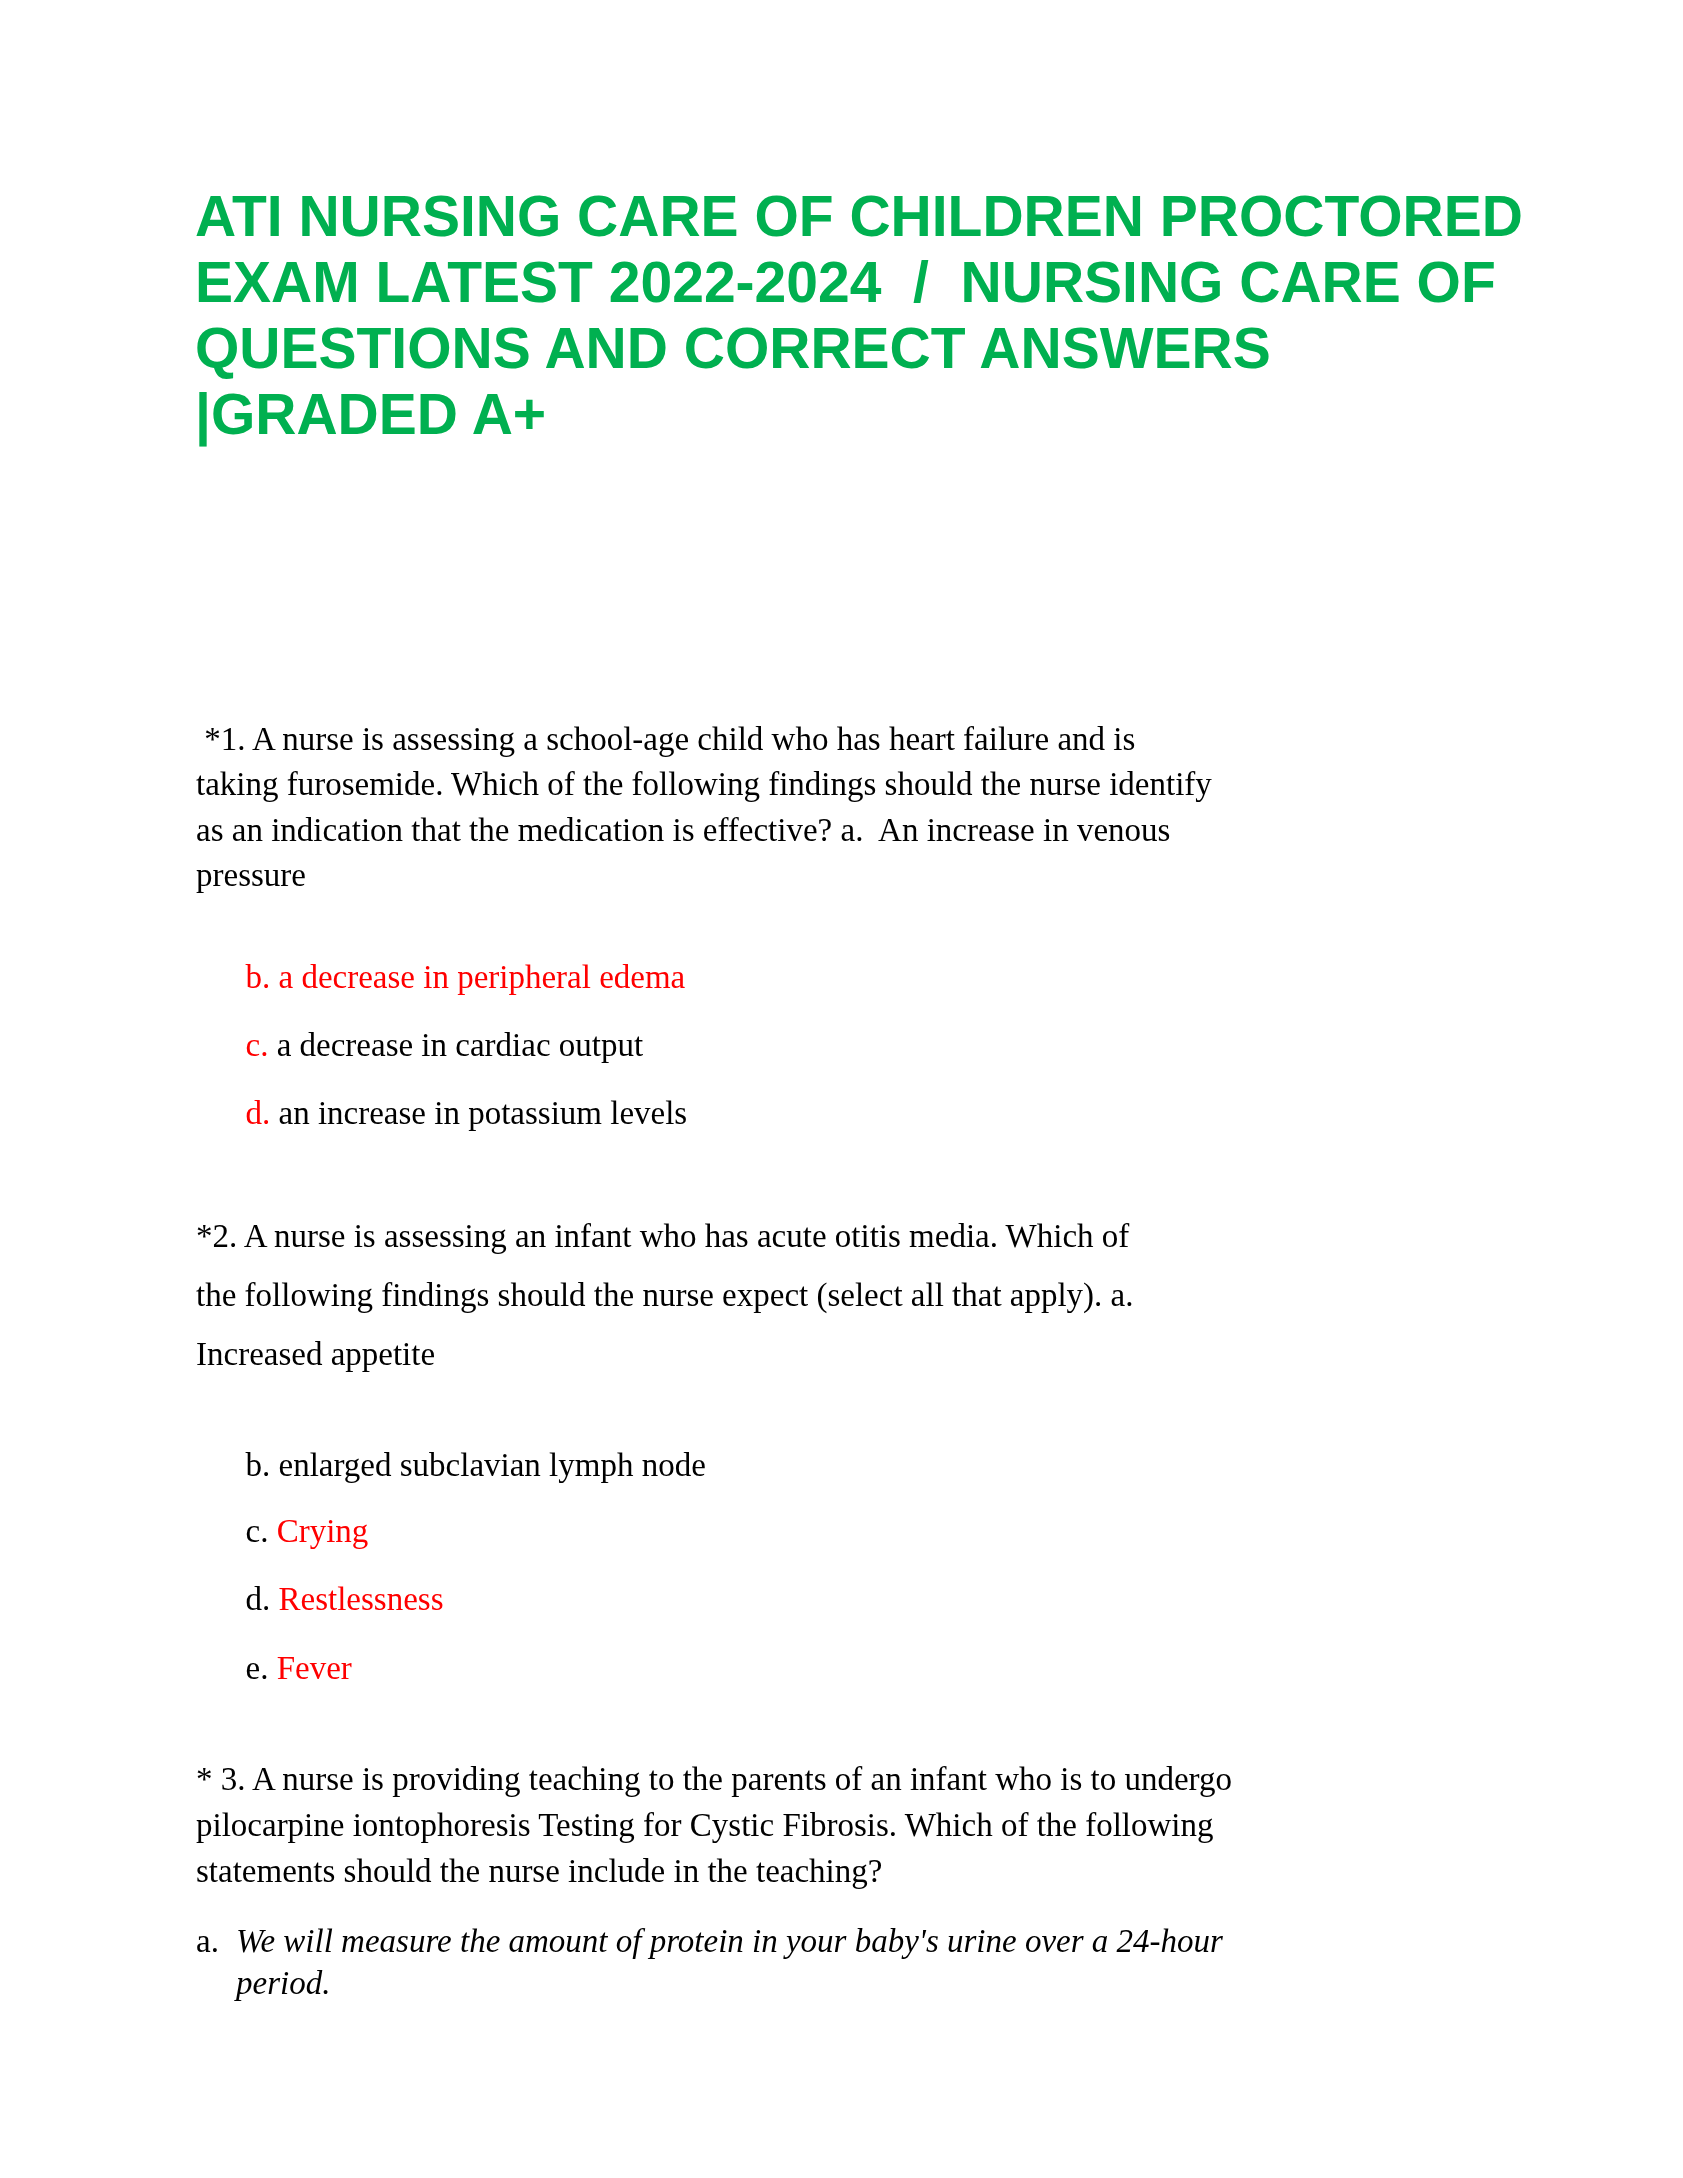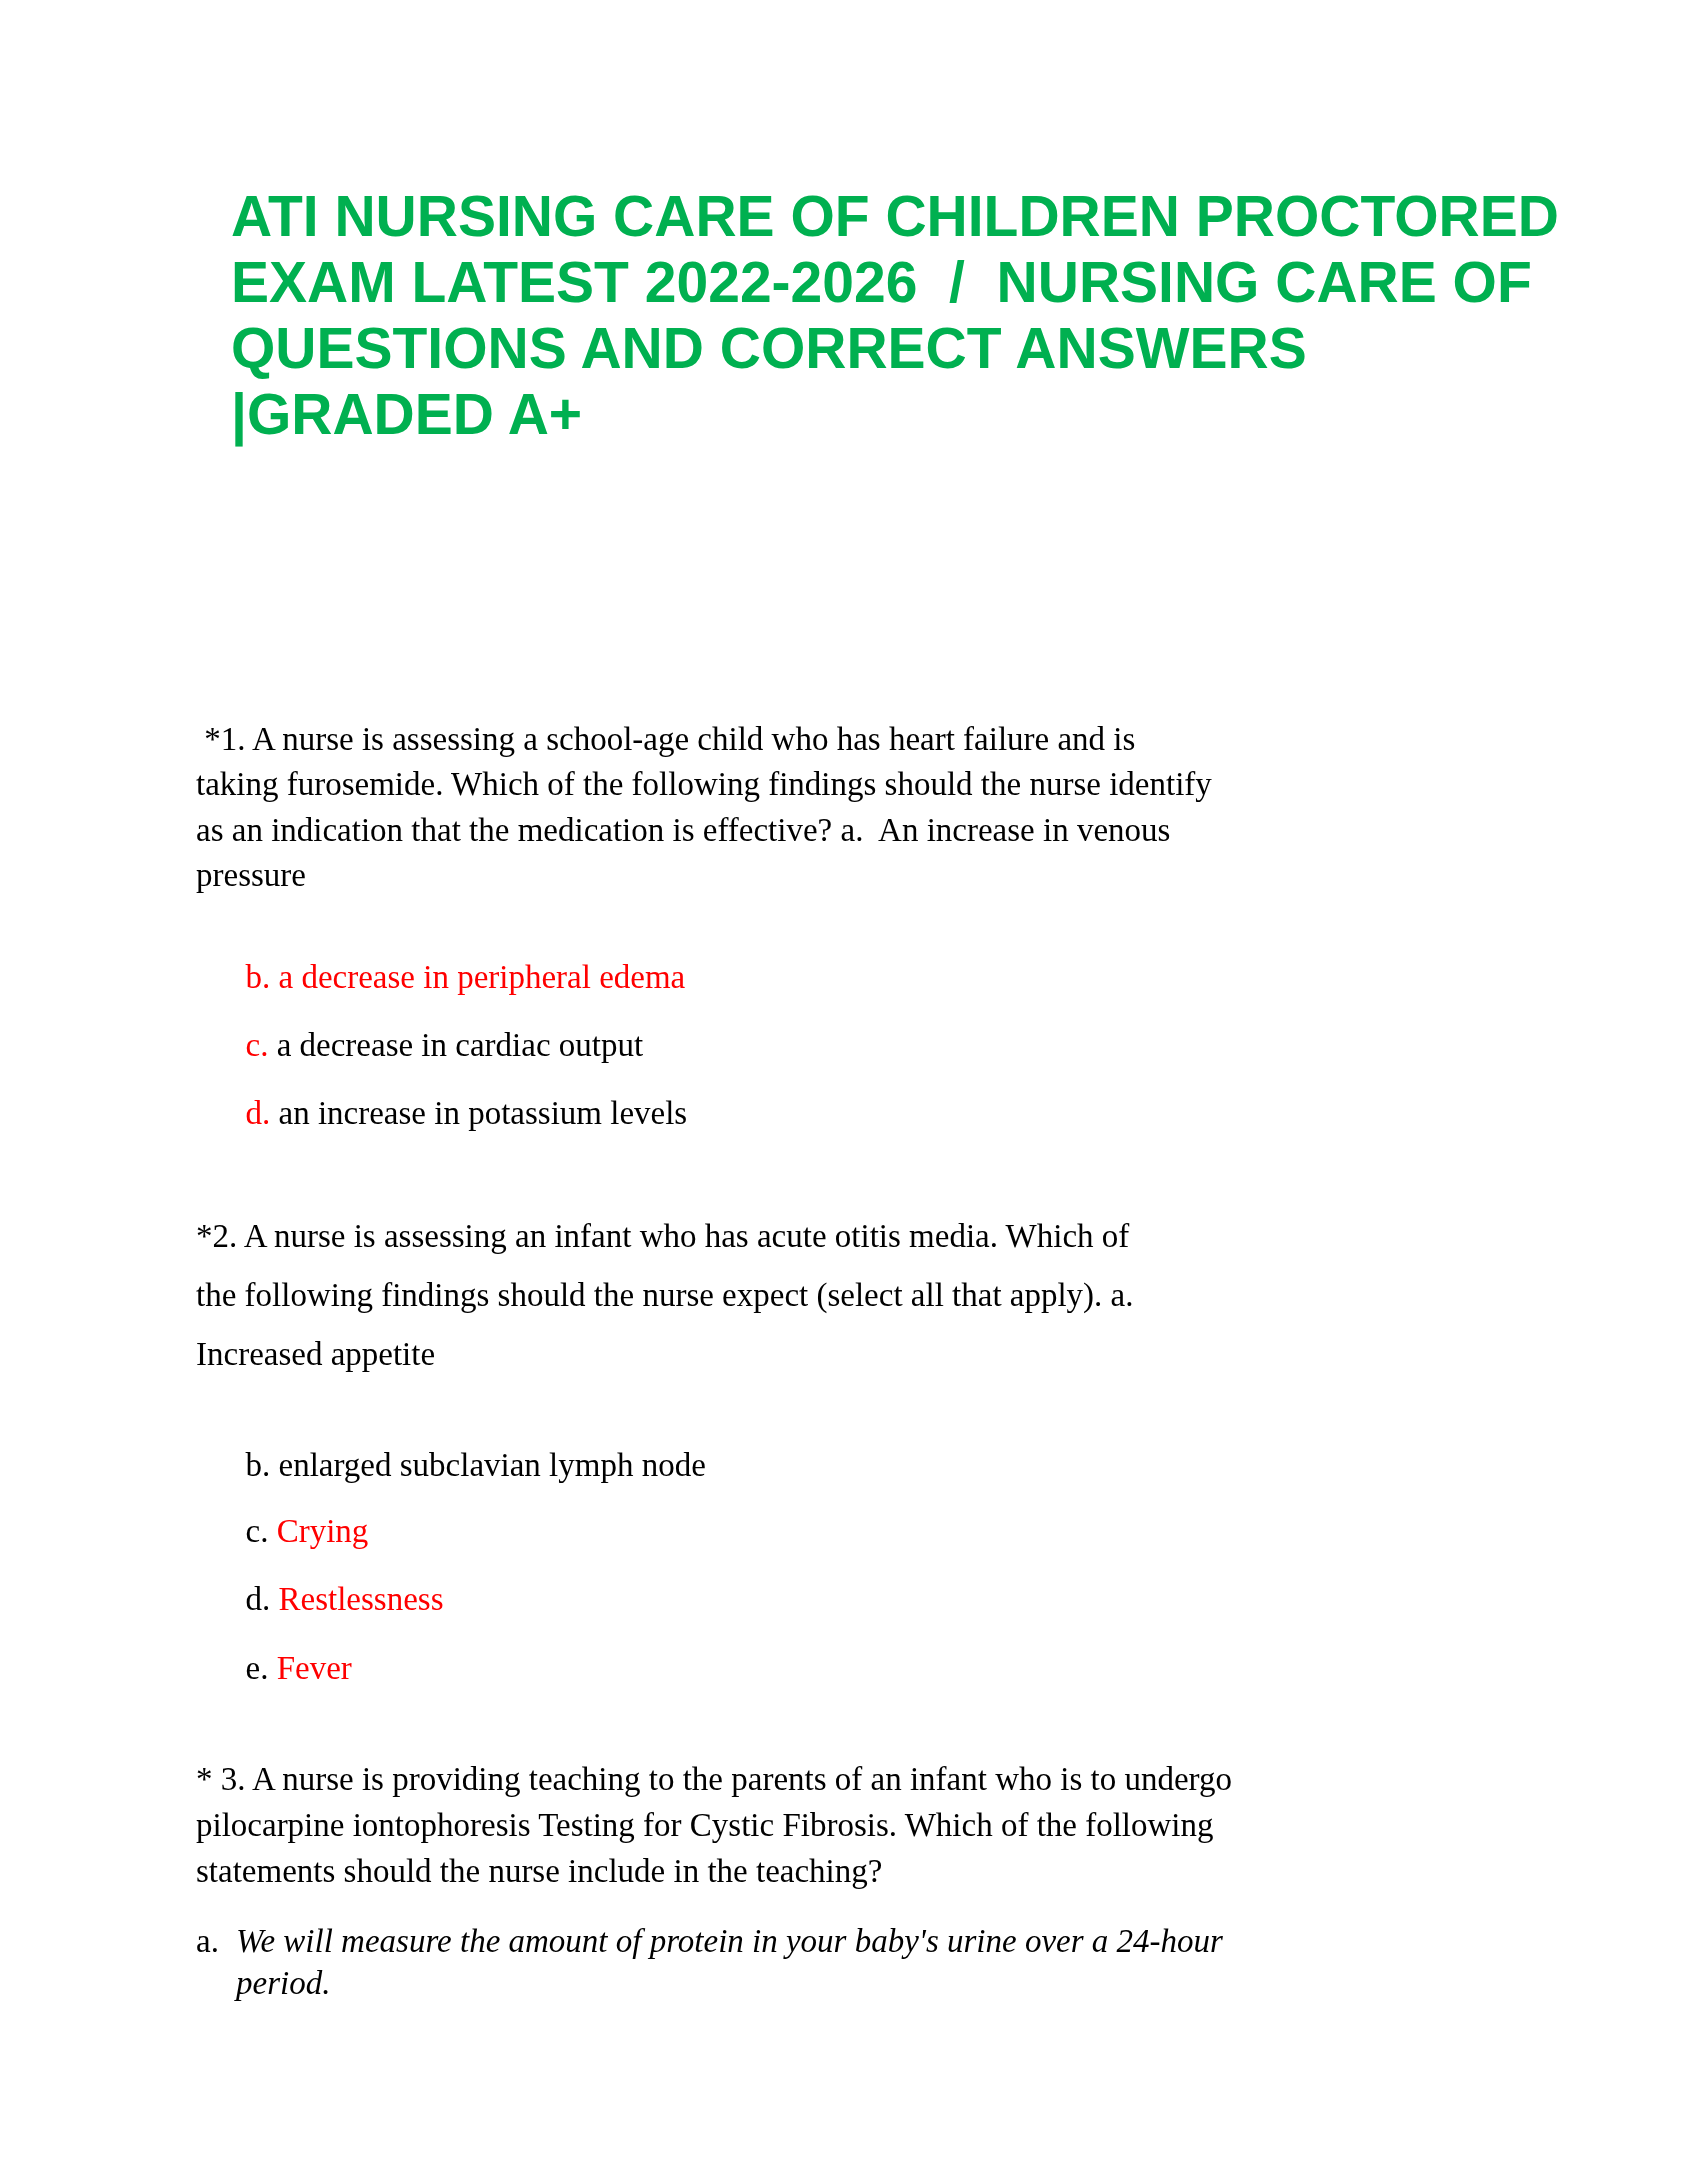--- a/index.html
+++ b/index.html
@@ -28,21 +28,20 @@
       font-family: "Liberation Sans", sans-serif;
       font-weight: bold;
       font-size: 57px;
       line-height: 66px;
       color: #00B050;
       letter-spacing: 0px;
     }
     .title .tline {
       display: block;
       white-space: pre;
-      margin-left: 36px;
     }
     .line {
       position: absolute;
       left: 196px;
       font-family: "Liberation Serif", serif;
       font-size: 33px;
       line-height: 40px;
       color: #000000;
       white-space: pre;
     }
@@ -50,21 +49,21 @@
     .black { color: #000000; }
     .indent { left: 236px; font-style: italic; }
   </style>
 </head>
 <body>
 
 <div class="page">
 
   <h1 class="title">
     <span class="tline">ATI NURSING CARE OF CHILDREN PROCTORED</span>
-    <span class="tline">EXAM LATEST 2022-2026  /  NURSING CARE OF</span>
+    <span class="tline">EXAM LATEST 2022-2024  /  NURSING CARE OF</span>
     <span class="tline">QUESTIONS AND CORRECT ANSWERS</span>
     <span class="tline">|GRADED A+</span>
   </h1>
 
   <div>
     <div class="line" style="top:719px"> *1. A nurse is assessing a school-age child who has heart failure and is</div>
     <div class="line" style="top:764px">taking furosemide. Which of the following findings should the nurse identify</div>
     <div class="line" style="top:810px">as an indication that the medication is effective? a.  An increase in venous</div>
     <div class="line" style="top:855px">pressure</div>
 

